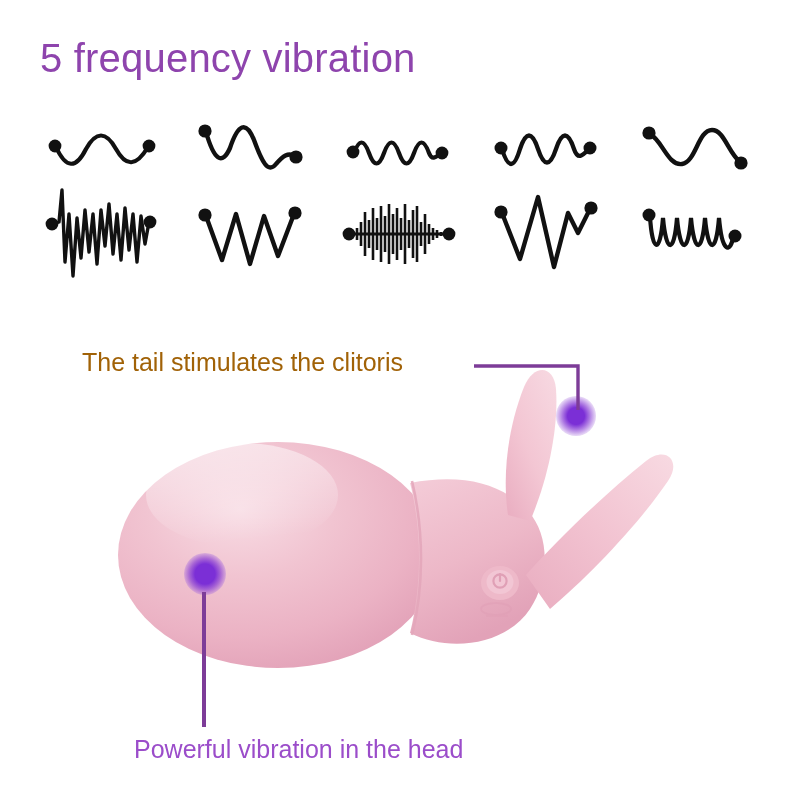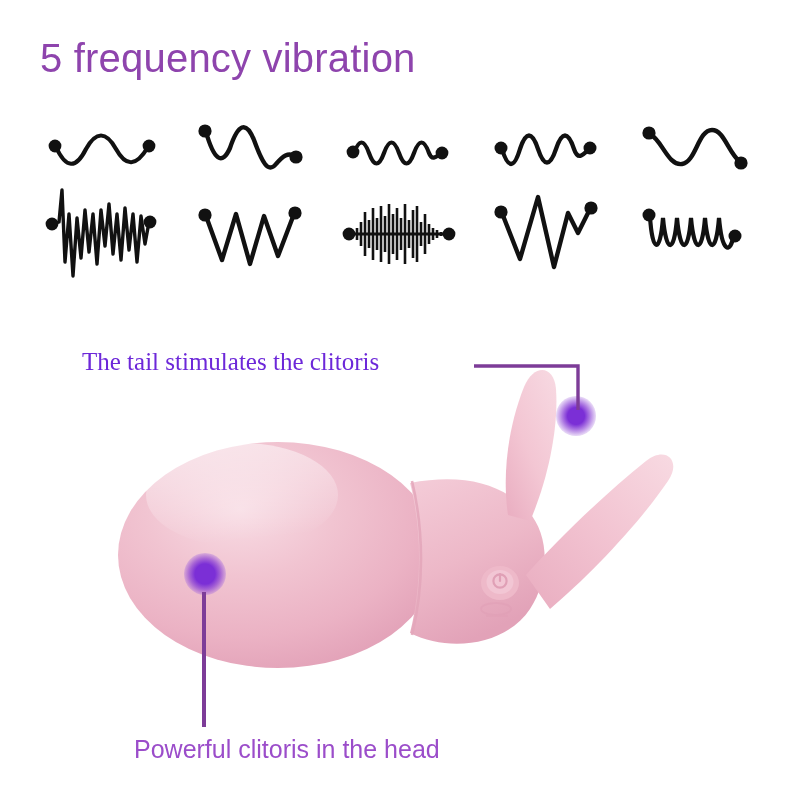--- a/index.html
+++ b/index.html
@@ -54,23 +54,22 @@
     display: block;
     overflow: visible;
   }
 
   
   #tail-annotation {
     position: absolute;
     left: 82px;
     top: 348px;
     font-size: 25px;
-    color: #6d28d9;
+    color: #a16207;
     white-space: nowrap;
-    font-family: Liberation Serif, serif;
   }
   #tail-leader {
     position: absolute;
     left: 474px;
     top: 360px;
     width: 110px;
     height: 52px;
     pointer-events: none;
   }
 
@@ -319,15 +318,15 @@
   <div class="glow-dot" id="tail-dot"></div>
 
   <div id="tail-annotation">The tail stimulates the clitoris</div>
 
   <svg id="tail-leader" viewBox="0 0 110 52" aria-hidden="true">
     <path d="M0,6 L104,6 L104,50" fill="none" stroke="#7D3C98" stroke-width="3.4"></path>
   </svg>
 
   <div id="head-leader"></div>
 
-  <div id="head-annotation">Powerful clitoris in the head</div>
+  <div id="head-annotation">Powerful vibration in the head</div>
 
 </div>
 
 </body></html>

